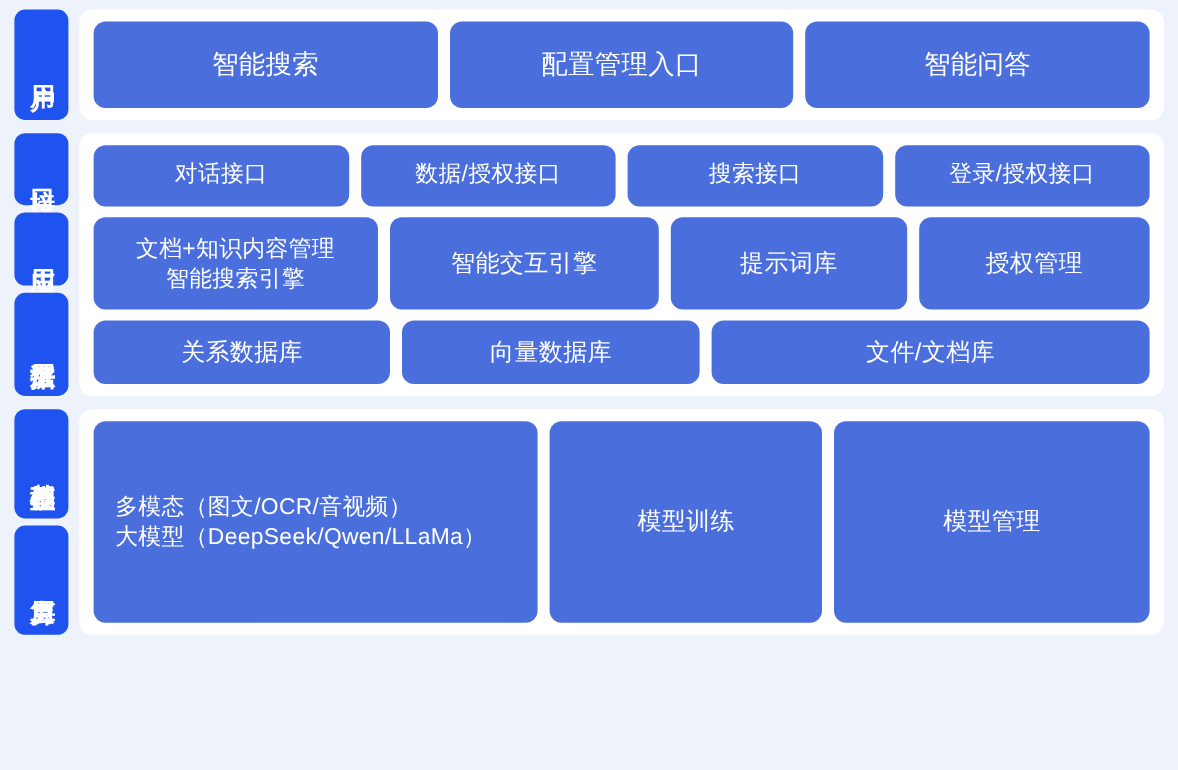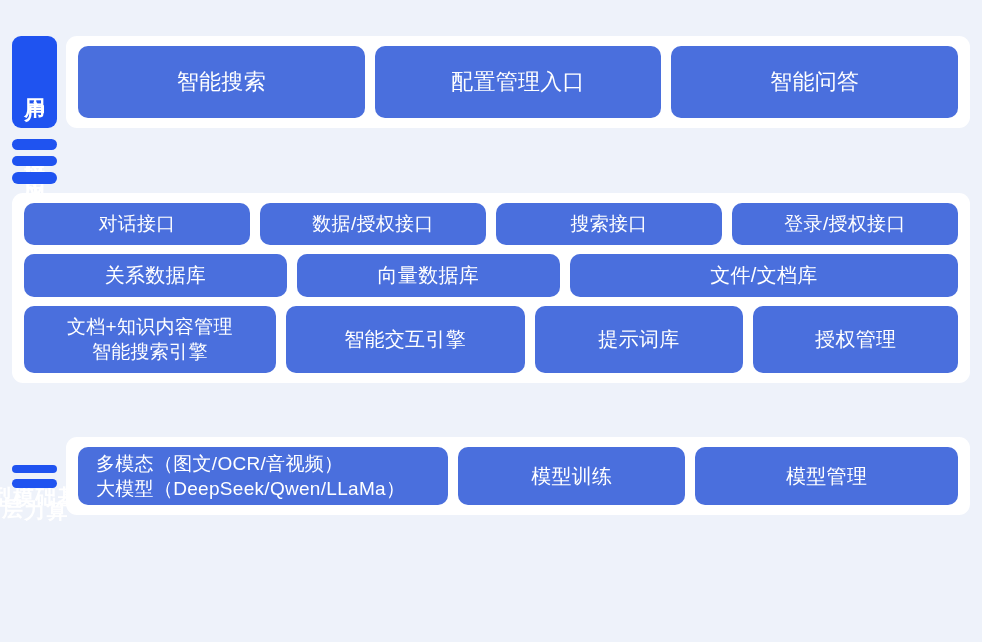--- a/index.html
+++ b/index.html
@@ -14,23 +14,23 @@
   .diagram{
     position:absolute;inset:0;
     display:flex;flex-direction:column;
     padding:8px 12px 6px 12px;
     box-sizing:border-box;
     gap:11px;
   }
 
   
   .band{display:flex;align-items:stretch;gap:9px;}
-  .band-user{height:92px;margin-top:28px;}
-  .band-core{height:244px;flex-direction:column;}
-  .band-infra{height:164px;align-items:center;}
+  .band-user{height:92px;}
+  .band-core{height:219px;}
+  .band-infra{height:188px;}
 
   .tabcol{
     display:flex;flex-direction:column;gap:6px;
     width:45px;flex:0 0 45px;
   }
   .tab{
     background:#1f53f0;
     color:#ffffff;
     border-radius:9px;
     display:flex;align-items:center;justify-content:center;
@@ -105,32 +105,32 @@
     </div>
     <div class="panel">
 
       <div class="row row-iface">
         <div class="cell" style="flex:1 1 0">对话接口</div>
         <div class="cell" style="flex:1 1 0">数据/授权接口</div>
         <div class="cell" style="flex:1 1 0">搜索接口</div>
         <div class="cell" style="flex:1 1 0">登录/授权接口</div>
       </div>
 
-      <div class="row row-data">
-        <div class="cell" style="flex:1 1 0">关系数据库</div>
-        <div class="cell" style="flex:1 1 0">向量数据库</div>
-        <div class="cell" style="flex:1.5 1 0">文件/文档库</div>
-      </div>
-
       <div class="row row-app">
         <div class="cell multiline" style="flex:1.12 1 0">文档+知识内容管理
 智能搜索引擎</div>
         <div class="cell" style="flex:1.06 1 0">智能交互引擎</div>
         <div class="cell" style="flex:0.92 1 0">提示词库</div>
         <div class="cell" style="flex:0.9 1 0">授权管理</div>
+      </div>
+
+      <div class="row row-data">
+        <div class="cell" style="flex:1 1 0">关系数据库</div>
+        <div class="cell" style="flex:1 1 0">向量数据库</div>
+        <div class="cell" style="flex:1.5 1 0">文件/文档库</div>
       </div>
 
     </div>
   </div>
 
   <div class="band band-infra">
     <div class="tabcol">
       <div class="tab f3">基础模型</div>
       <div class="tab f3">算力层</div>
     </div>

